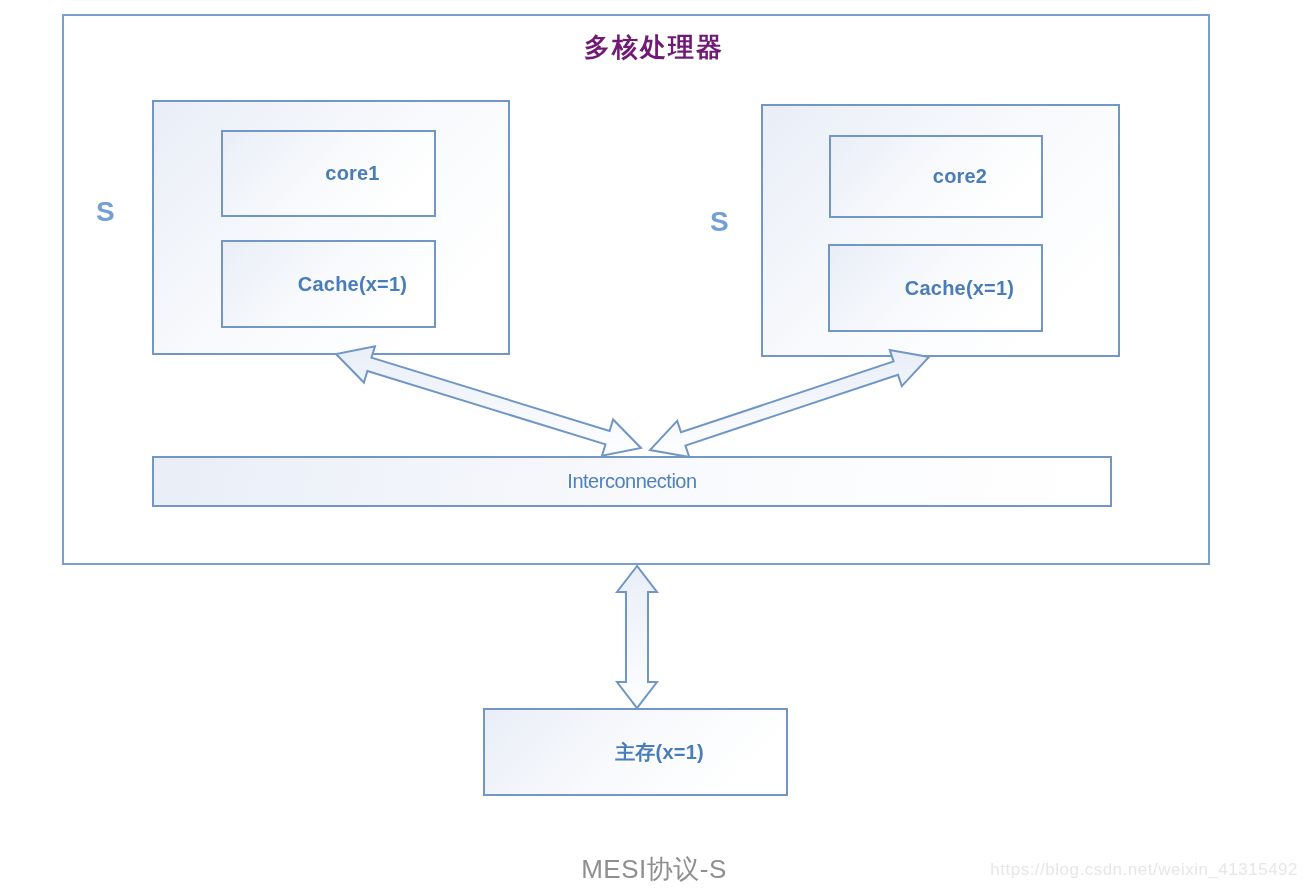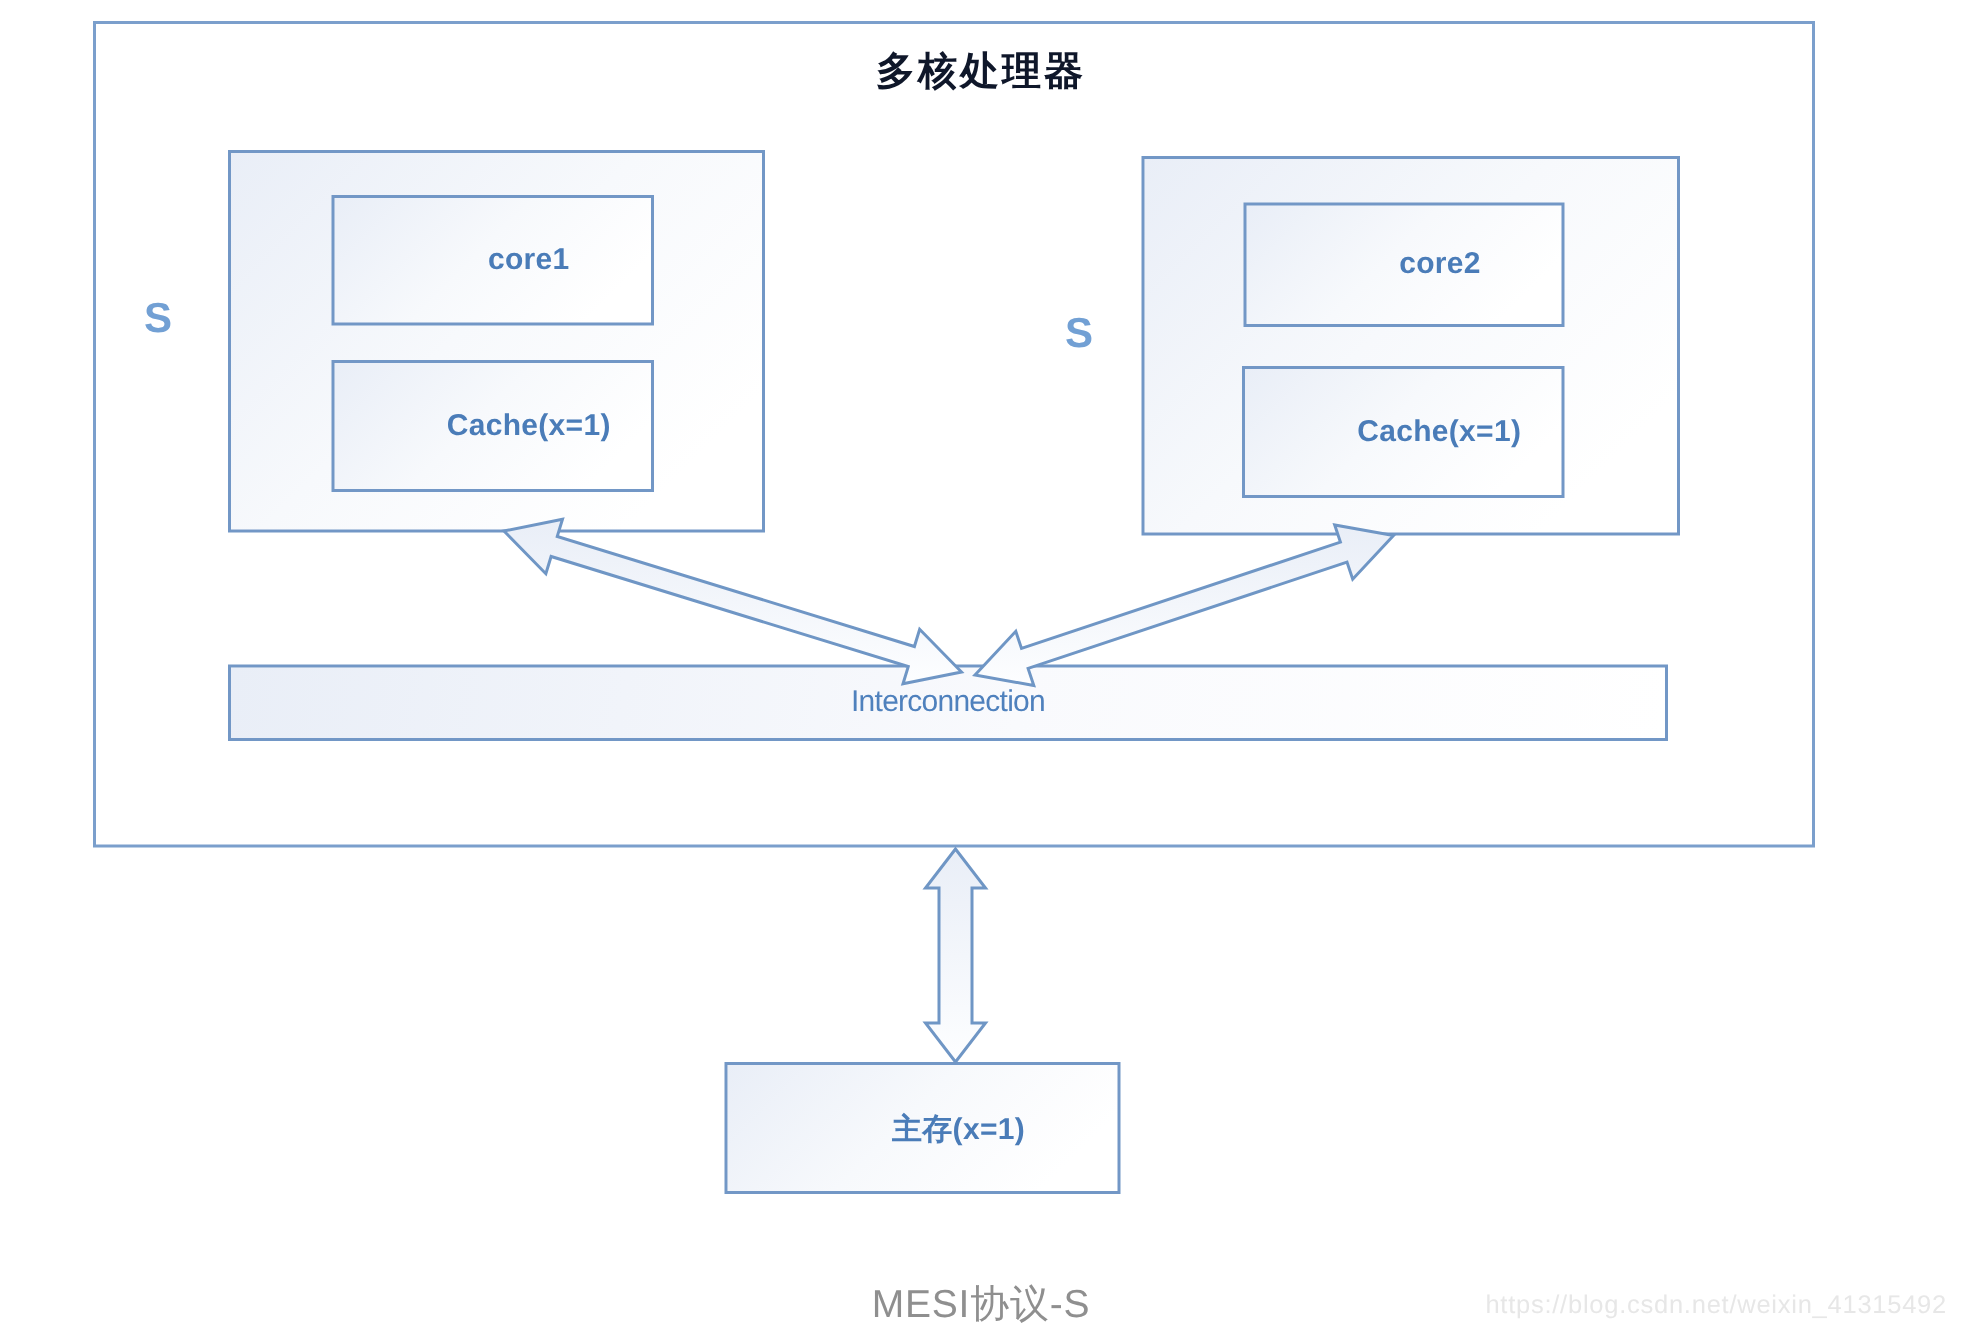--- a/index.html
+++ b/index.html
@@ -24,21 +24,21 @@
   .grad{
     background:linear-gradient(135deg,#e9eef7 0%,#f7f9fc 45%,#ffffff 85%);
     padding-left:48px;
   }
   .bar-grad{
     background:linear-gradient(100deg,#e9eef7 0%,#f9fafd 55%,#ffffff 100%);
   }
   .title{
     position:absolute;left:0;right:0;top:30px;
     text-align:center;
-    font-size:26px;font-weight:bold;color:#0f172a;
+    font-size:26px;font-weight:bold;color:#701a75;
     letter-spacing:2px;
   }
   .blue-label{
     font-size:20px;font-weight:bold;color:#4a7cb8;
     letter-spacing:0.2px;
   }
   .state-label{
     position:absolute;
     font-size:28px;font-weight:600;color:#72a0d4;
   }
@@ -82,25 +82,25 @@
 
   <div class="state-label" style="left:710px;top:206px;">S</div>
   <div class="box grad" style="left:761px;top:104px;width:359px;height:253px;"></div>
   <div class="box grad" style="left:829px;top:135px;width:214px;height:83px;">
     <span class="blue-label">core2</span>
   </div>
   <div class="box grad" style="left:828px;top:244px;width:215px;height:88px;">
     <span class="blue-label">Cache(x=1)</span>
   </div>
 
-  <div class="box bar-grad" style="left:152px;top:443px;width:960px;height:51px;">
+  <div class="box bar-grad" style="left:152px;top:456px;width:960px;height:51px;">
     <span class="bar-label">Interconnection</span>
   </div>
 
-  <div class="box grad" style="left:483px;top:708px;width:264px;height:88px;">
+  <div class="box grad" style="left:483px;top:708px;width:305px;height:88px;">
     <span class="blue-label">主存(x=1)</span>
   </div>
 
   <svg class="arrows" width="1308" height="894" viewBox="0 0 1308 894">
     <defs>
       <linearGradient id="arrowFill" x1="0" y1="0" x2="0" y2="1">
         <stop offset="0" stop-color="#e9eef7"></stop>
         <stop offset="1" stop-color="#fdfeff"></stop>
       </linearGradient>
     </defs>

